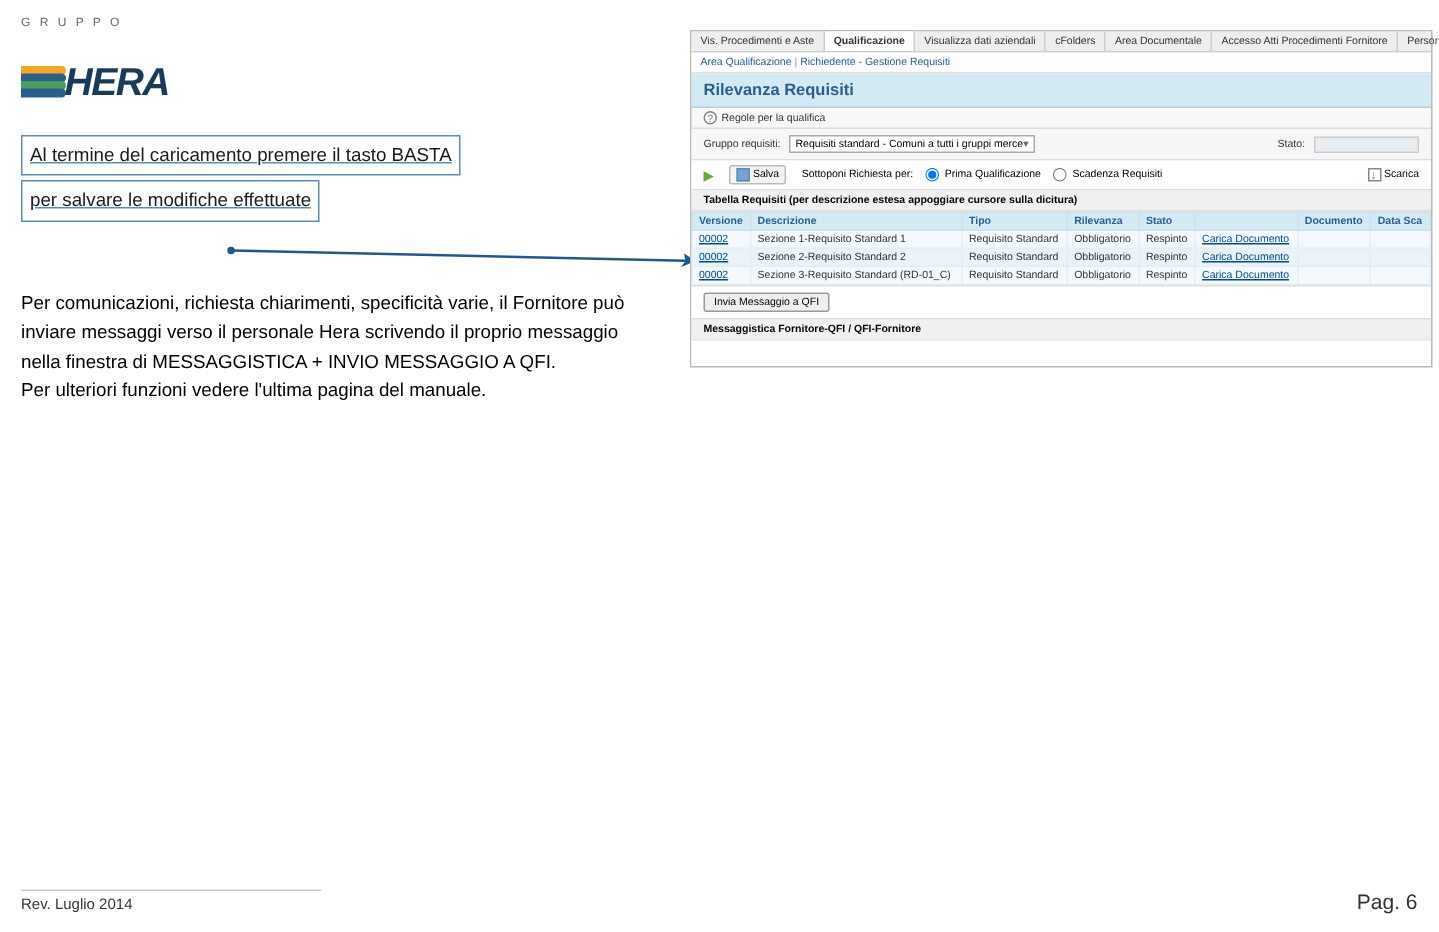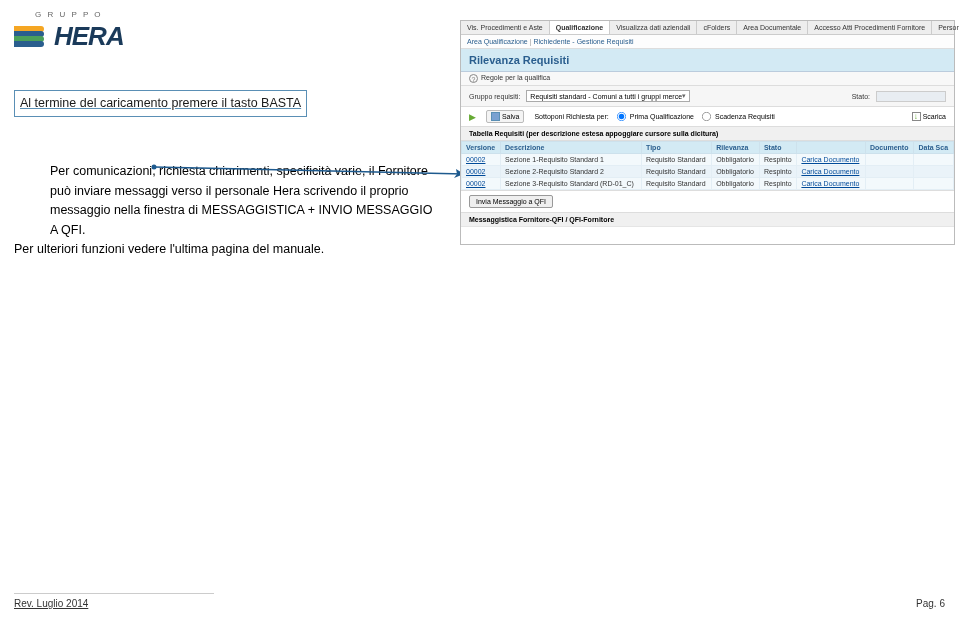--- a/index.html
+++ b/index.html
@@ -1,33 +1,33 @@
 <!DOCTYPE html>
 <html><head>
 <meta charset="utf-8">
 <style>
   * { box-sizing: border-box; margin: 0; padding: 0; }
   body { width: 959px; height: 621px; font-family: Arial, sans-serif; font-size: 10px; background: #fff; position: relative; }
   
   
   .logo { position: absolute; top: 10px; left: 14px; }
-  .logo-text { font-size: 8px; letter-spacing: 2px; color: #666; margin-bottom: 2px; text-align: center; }
-  .logo-main { display: flex; align-items: center; gap: 12px; }
+  .logo-text { font-size: 8px; letter-spacing: 2px; color: #666; margin-bottom: 20px; }
+  .logo-main { display: flex; align-items: center; gap: 1px; }
   .logo-stripes { display: flex; flex-direction: column; gap: 0; }
   .stripe { height: 6px; width: 30px; border-radius: 0 12px 12px 0; }
   .stripe.s1 { background: #f5a623; }
   .stripe.s2 { background: #2a5e8e; margin-top: -1px; }
   .stripe.s3 { background: #4aa05a; margin-top: -1px; }
   .stripe.s4 { background: #2a5e8e; margin-top: -1px; }
   .logo-hera { font-size: 26px; font-weight: bold; color: #1a3a5a; font-style: italic; letter-spacing: -1px; margin-left: -2px; }
   
   
   .left-col { position: absolute; left: 14px; top: 90px; width: 420px; font-size: 12.5px; line-height: 1.55; }
   .boxed { border: 1px solid #5a8fb5; padding: 3px 5px; display: inline-block; margin-bottom: 3px; color: #1a1a1a; text-decoration: underline; text-decoration-color: #5a8fb5; }
-  .para { margin-top: 42px; color: #000; margin-left: 36px; }
+  .para { margin-top: 42px; color: #000; }
   .footer-para { color: #000; }
   
   
   .shot { position: absolute; left: 460px; top: 20px; width: 495px; border: 1px solid #bbb; background: #f8f8f8; font-size: 7px; }
   .nav-tabs { display: flex; background: #eee; border-bottom: 1px solid #ccc; }
   .nav-tab { padding: 3px 6px; border-right: 1px solid #ccc; color: #333; white-space: nowrap; }
   .nav-tab.active { background: #fff; font-weight: bold; }
   .breadcrumb { padding: 3px 6px; background: #fdfdfd; border-bottom: 1px solid #ddd; color: #2a5e8e; }
   .breadcrumb .sep { color: #999; }
   
@@ -64,41 +64,42 @@
   .invia-btn { display:inline-block; border:1px solid #999; background:#efefef; padding:2px 6px; font-size:7px; border-radius:2px;}
   
   .msg-caption { padding:3px 8px; font-weight:bold; font-size:7px; background:#f0f0f0; border-top:1px solid #ddd;}
   .msg-body { height:18px; background:#fff; border-top:1px solid #e5e5e5;}
   
   
   .arrow-salva { position:absolute; left:148px; top:154px; width:320px; height:26px; }
   .arrow-salva svg { width:100%; height:100%; }
 
   
-  .footer-left { position:absolute; bottom:12px; left:14px; font-size:10px; color:#333; border-top:1px solid #ccc; padding-top:4px; width:200px;text-decoration:underline;}
-  .footer-right { position:absolute; bottom:12px; right:14px; font-size:10px; color:#333;margin-top:47px;}
+  .footer-left { position:absolute; bottom:12px; left:14px; font-size:10px; color:#333; border-top:1px solid #ccc; padding-top:4px; width:200px;}
+  .footer-right { position:absolute; bottom:12px; right:14px; font-size:14px; color:#333;margin-top:47px;}
 </style>
 </head>
 <body>
 
 <div class="logo">
   <div class="logo-text">G R U P P O</div>
   <div class="logo-main">
     <div class="logo-stripes">
       <div class="stripe s1"></div>
         <div class="stripe s2"></div>
         <div class="stripe s3"></div>
         <div class="stripe s4"></div>
     </div>
     <div class="logo-hera">HERA</div>
   </div>
 </div>
 
 <div class="left-col">
   <div class="boxed">Al termine del caricamento premere il tasto BASTA</div><br>
+  <div class="boxed">per salvare le modifiche effettuate</div>
   <div class="para">Per comunicazioni, richiesta chiarimenti, specificità varie, il Fornitore può inviare messaggi verso il personale Hera scrivendo il proprio messaggio nella finestra di MESSAGGISTICA + INVIO MESSAGGIO A QFI.</div>
   <div class="footer-para">Per ulteriori funzioni vedere l'ultima pagina del manuale.</div>
 </div>
 
 <div class="arrow-salva">
   <svg viewBox="0 0 320 26">
       <path d="M 6 13 L 316 20" stroke="#1e5a8e" stroke-width="1.6" fill="none"></path>
       <circle cx="6" cy="13" r="2.5" fill="#1e5a8e"></circle>
       <path d="M 316 20 L 308 15 L 309 20 L 306 24 Z" fill="#1e5a8e"></path>
     </svg>

